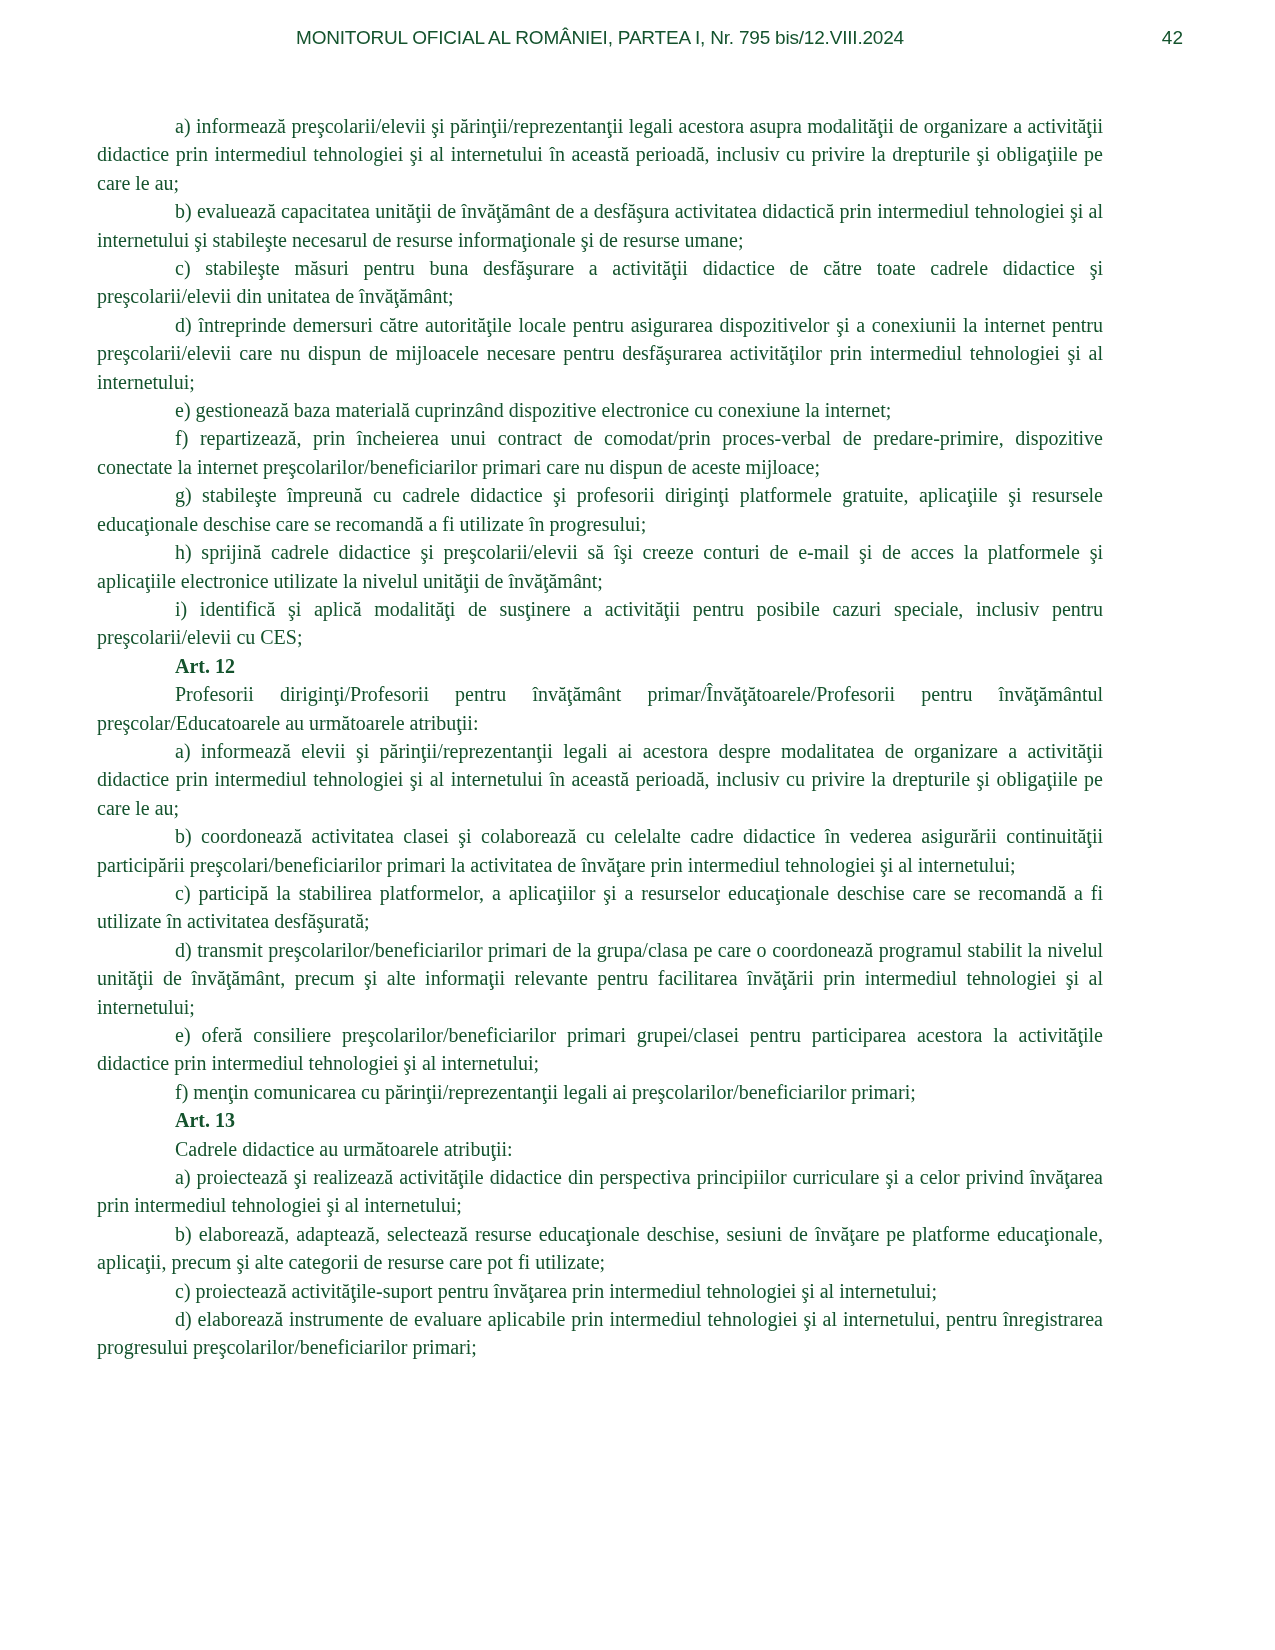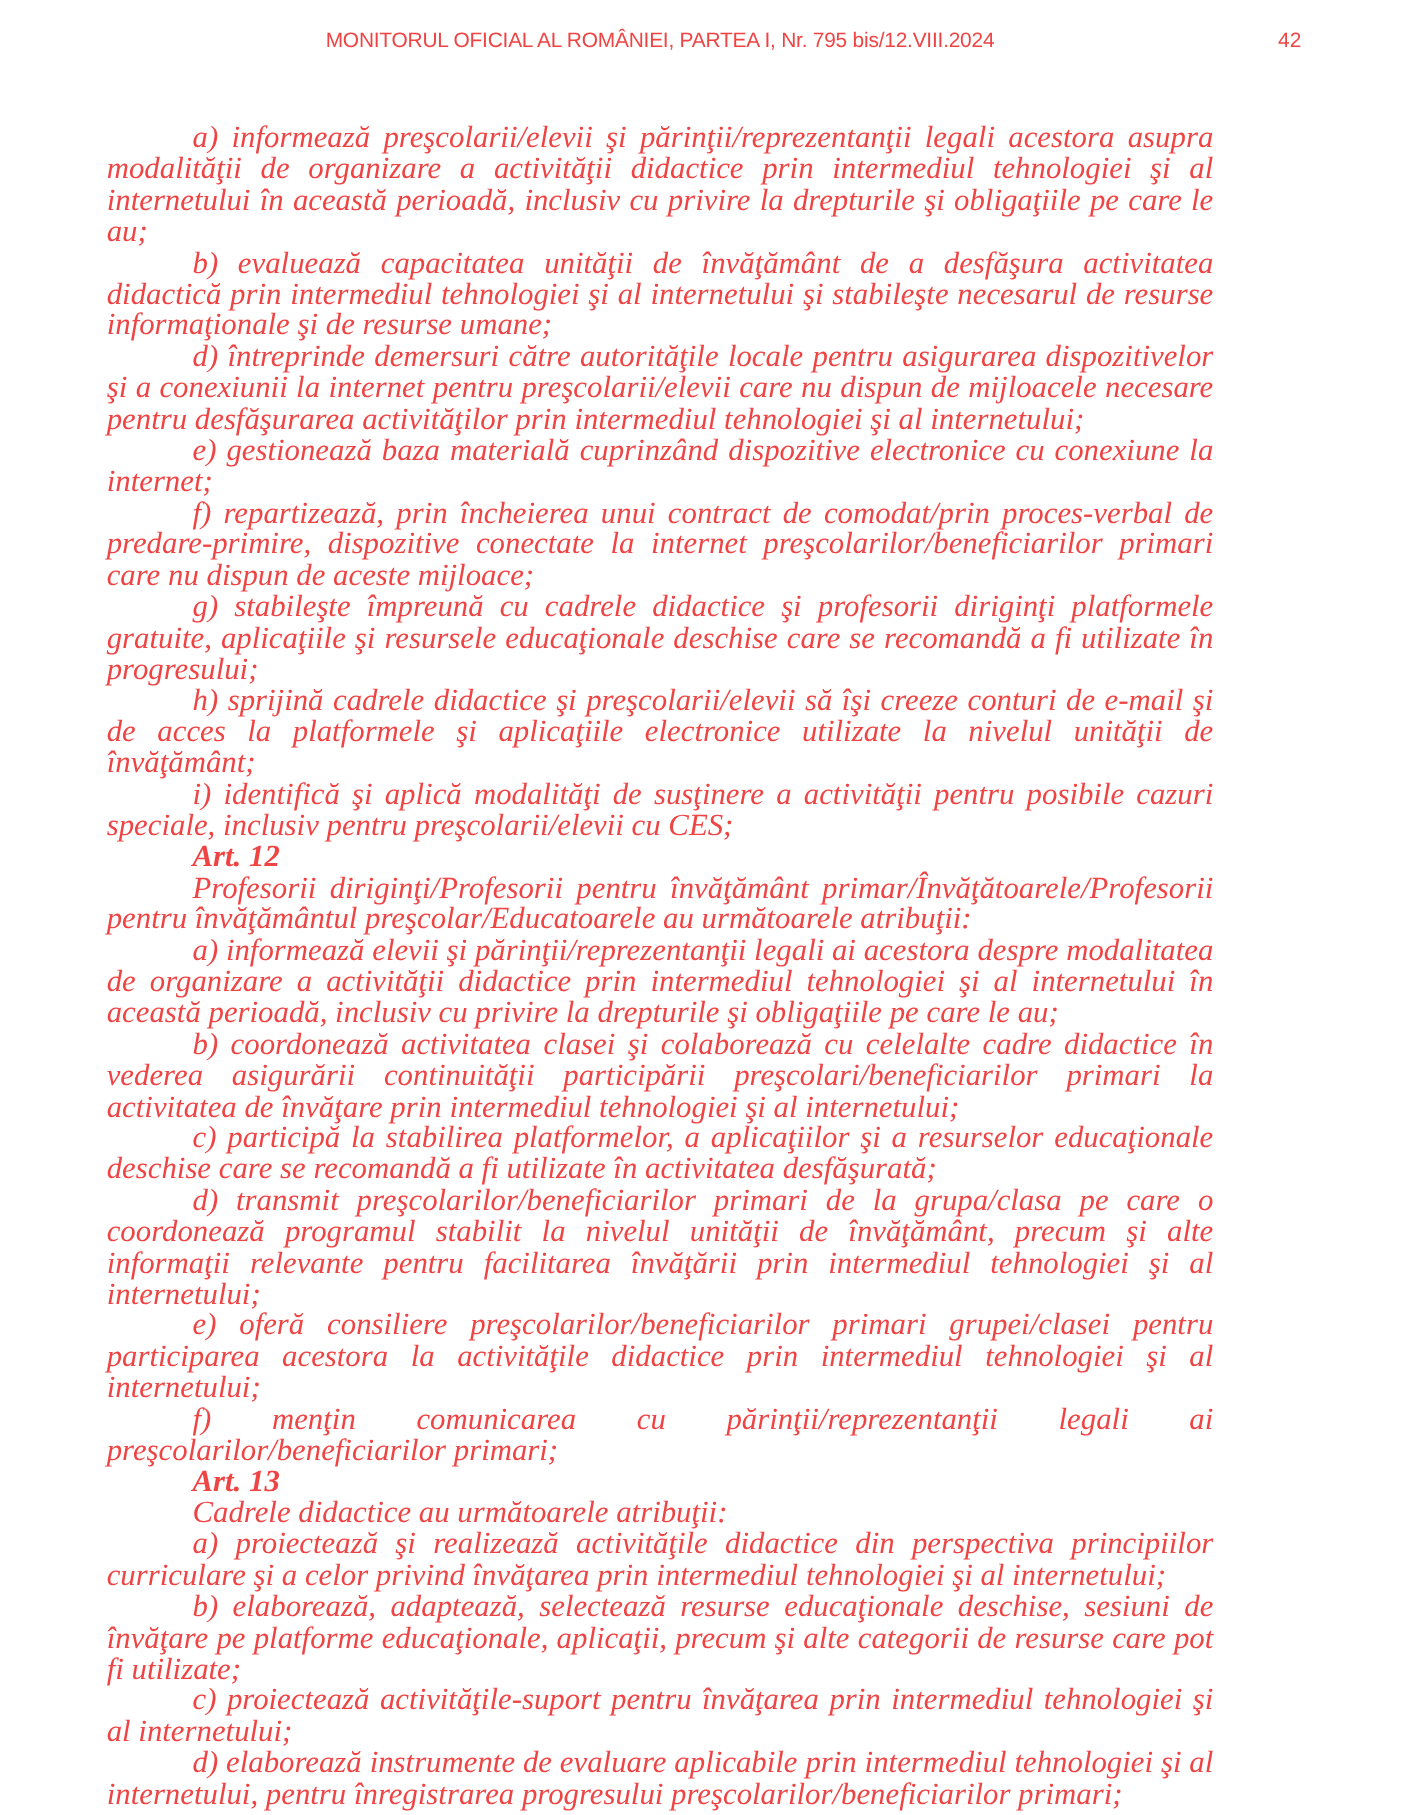--- a/index.html
+++ b/index.html
@@ -5,21 +5,21 @@
   html, body {
     margin: 0;
     padding: 0;
     background: #ffffff;
   }
   .page {
     position: relative;
     width: 1275px;
     height: 1650px;
     background: #ffffff;
-    color: #ef4444;
+    color: #14532d;
     overflow: hidden;
   }
   .page-header {
     position: absolute;
     top: 27px;
     left: 97px;
     width: 1006px;
     font-family: "Liberation Sans", sans-serif;
     font-size: 19px;
     line-height: 22px;
@@ -35,24 +35,23 @@
     font-size: 19px;
     line-height: 22px;
     text-align: right;
   }
   .content {
     position: absolute;
     top: 112px;
     left: 97px;
     width: 1006px;
     font-family: "Liberation Serif", "DejaVu Serif", serif;
-    font-size: 28px;
+    font-size: 20px;
     line-height: 28.4px;
     text-align: justify;
-    font-style: italic;
   }
   .content p {
     margin: 0;
     padding: 0;
     text-indent: 78px;
   }
   .content p.art-heading {
     font-weight: bold;
     text-align: left;
   }
@@ -63,20 +62,21 @@
 <div class="page">
 
   <div class="page-header">
     <span>MONITORUL OFICIAL AL ROMÂNIEI, PARTEA I, Nr. 795 bis/12.VIII.2024</span>
   </div>
   <div class="page-number">42</div>
 
   <div class="content">
     <p>a) informează preşcolarii/elevii şi părinţii/reprezentanţii legali acestora asupra modalităţii de organizare a activităţii didactice prin intermediul tehnologiei şi al internetului în această perioadă, inclusiv cu privire la drepturile şi obligaţiile pe care le au;</p>
     <p>b) evaluează capacitatea unităţii de învăţământ de a desfăşura activitatea didactică prin intermediul tehnologiei şi al internetului şi stabileşte necesarul de resurse informaţionale şi de resurse umane;</p>
+    <p>c) stabileşte măsuri pentru buna desfăşurare a activităţii didactice de către toate cadrele didactice şi preşcolarii/elevii din unitatea de învăţământ;</p>
     <p>d) întreprinde demersuri către autorităţile locale pentru asigurarea dispozitivelor şi a conexiunii la internet pentru preşcolarii/elevii care nu dispun de mijloacele necesare pentru desfăşurarea activităţilor prin intermediul tehnologiei şi al internetului;</p>
     <p>e) gestionează baza materială cuprinzând dispozitive electronice cu conexiune la internet;</p>
     <p>f) repartizează, prin încheierea unui contract de comodat/prin proces-verbal de predare-primire, dispozitive conectate la internet preşcolarilor/beneficiarilor primari care nu dispun de aceste mijloace;</p>
     <p>g) stabileşte împreună cu cadrele didactice şi profesorii diriginţi platformele gratuite, aplicaţiile şi resursele educaţionale deschise care se recomandă a fi utilizate în progresului;</p>
     <p>h) sprijină cadrele didactice şi preşcolarii/elevii să îşi creeze conturi de e-mail şi de acces la platformele şi aplicaţiile electronice utilizate la nivelul unităţii de învăţământ;</p>
     <p>i) identifică şi aplică modalităţi de susţinere a activităţii pentru posibile cazuri speciale, inclusiv pentru preşcolarii/elevii cu CES;</p>
     <p class="art-heading">Art. 12</p>
     <p>Profesorii diriginţi/Profesorii pentru învăţământ primar/Învăţătoarele/Profesorii pentru învăţământul preşcolar/Educatoarele au următoarele atribuţii:</p>
     <p>a) informează elevii şi părinţii/reprezentanţii legali ai acestora despre modalitatea de organizare a activităţii didactice prin intermediul tehnologiei şi al internetului în această perioadă, inclusiv cu privire la drepturile şi obligaţiile pe care le au;</p>
     <p>b) coordonează activitatea clasei şi colaborează cu celelalte cadre didactice în vederea asigurării continuităţii participării preşcolari/beneficiarilor primari la activitatea de învăţare prin intermediul tehnologiei şi al internetului;</p>

